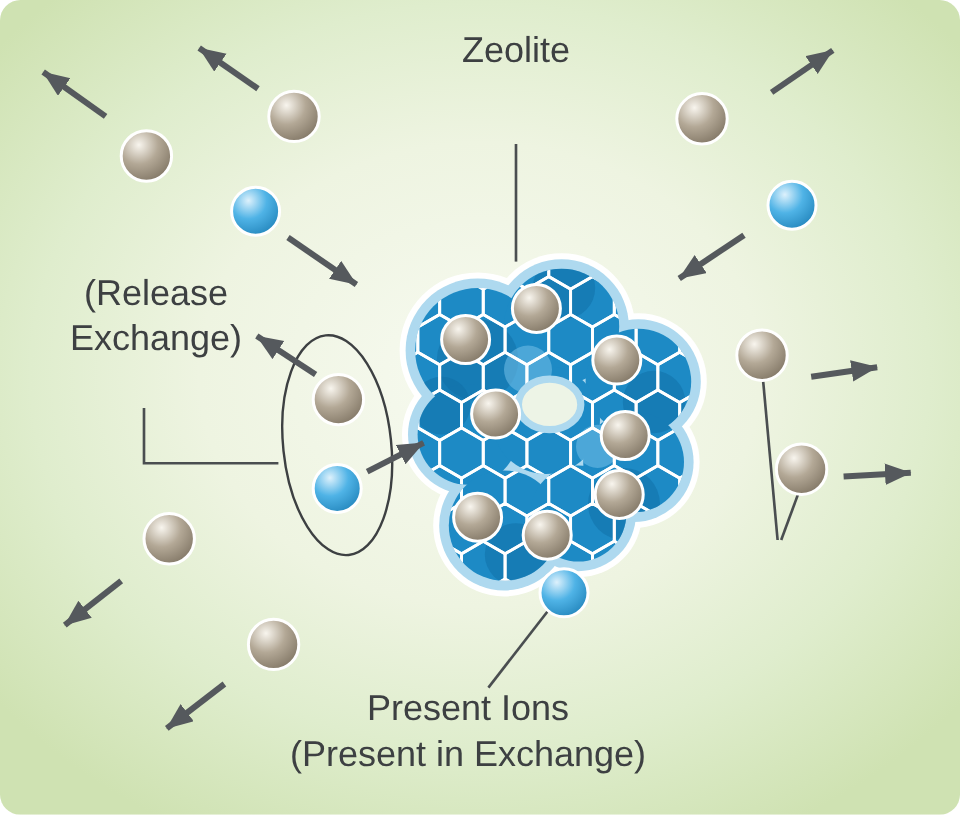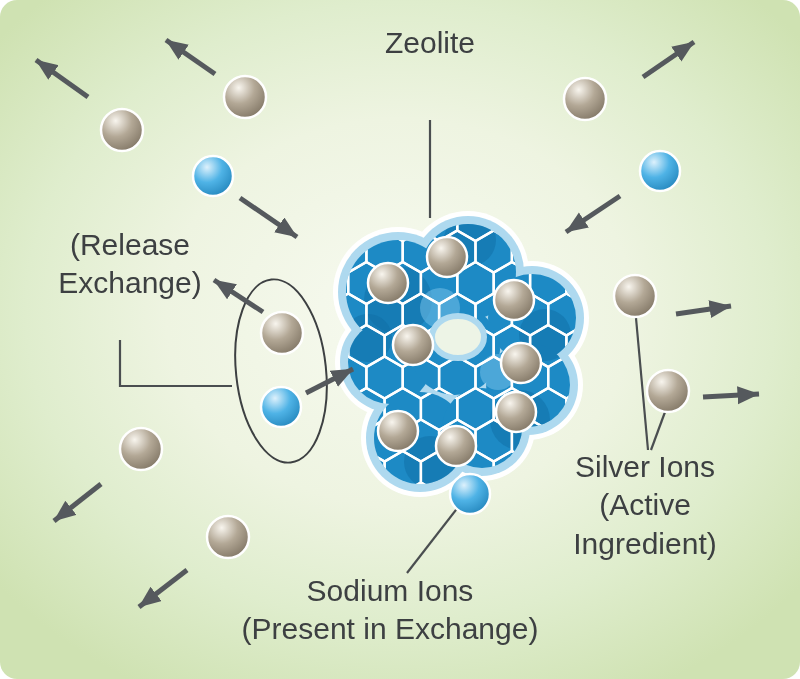--- a/index.html
+++ b/index.html
@@ -223,24 +223,19 @@
 
   <div class="label" style="left:320px; top:24px; width:220px;">
     <div>Zeolite</div>
   </div>
 
   <div class="label" style="left:5px; top:226px; width:250px;">
     <div>(Release</div>
     <div>Exchange)</div>
   </div>
 
-  <div class="label" style="left:520px; top:448px; width:250px;">
-    <div>Silver Ions</div>
-    <div>(Active</div>
-    <div>Ingredient)</div>
-  </div>
 
   <div class="label" style="left:200px; top:572px; width:380px;">
-    <div>Sodium Ions</div>
+    <div>Present Ions</div>
     <div>(Present in Exchange)</div>
   </div>
 
 </div>
 
 </body></html>

